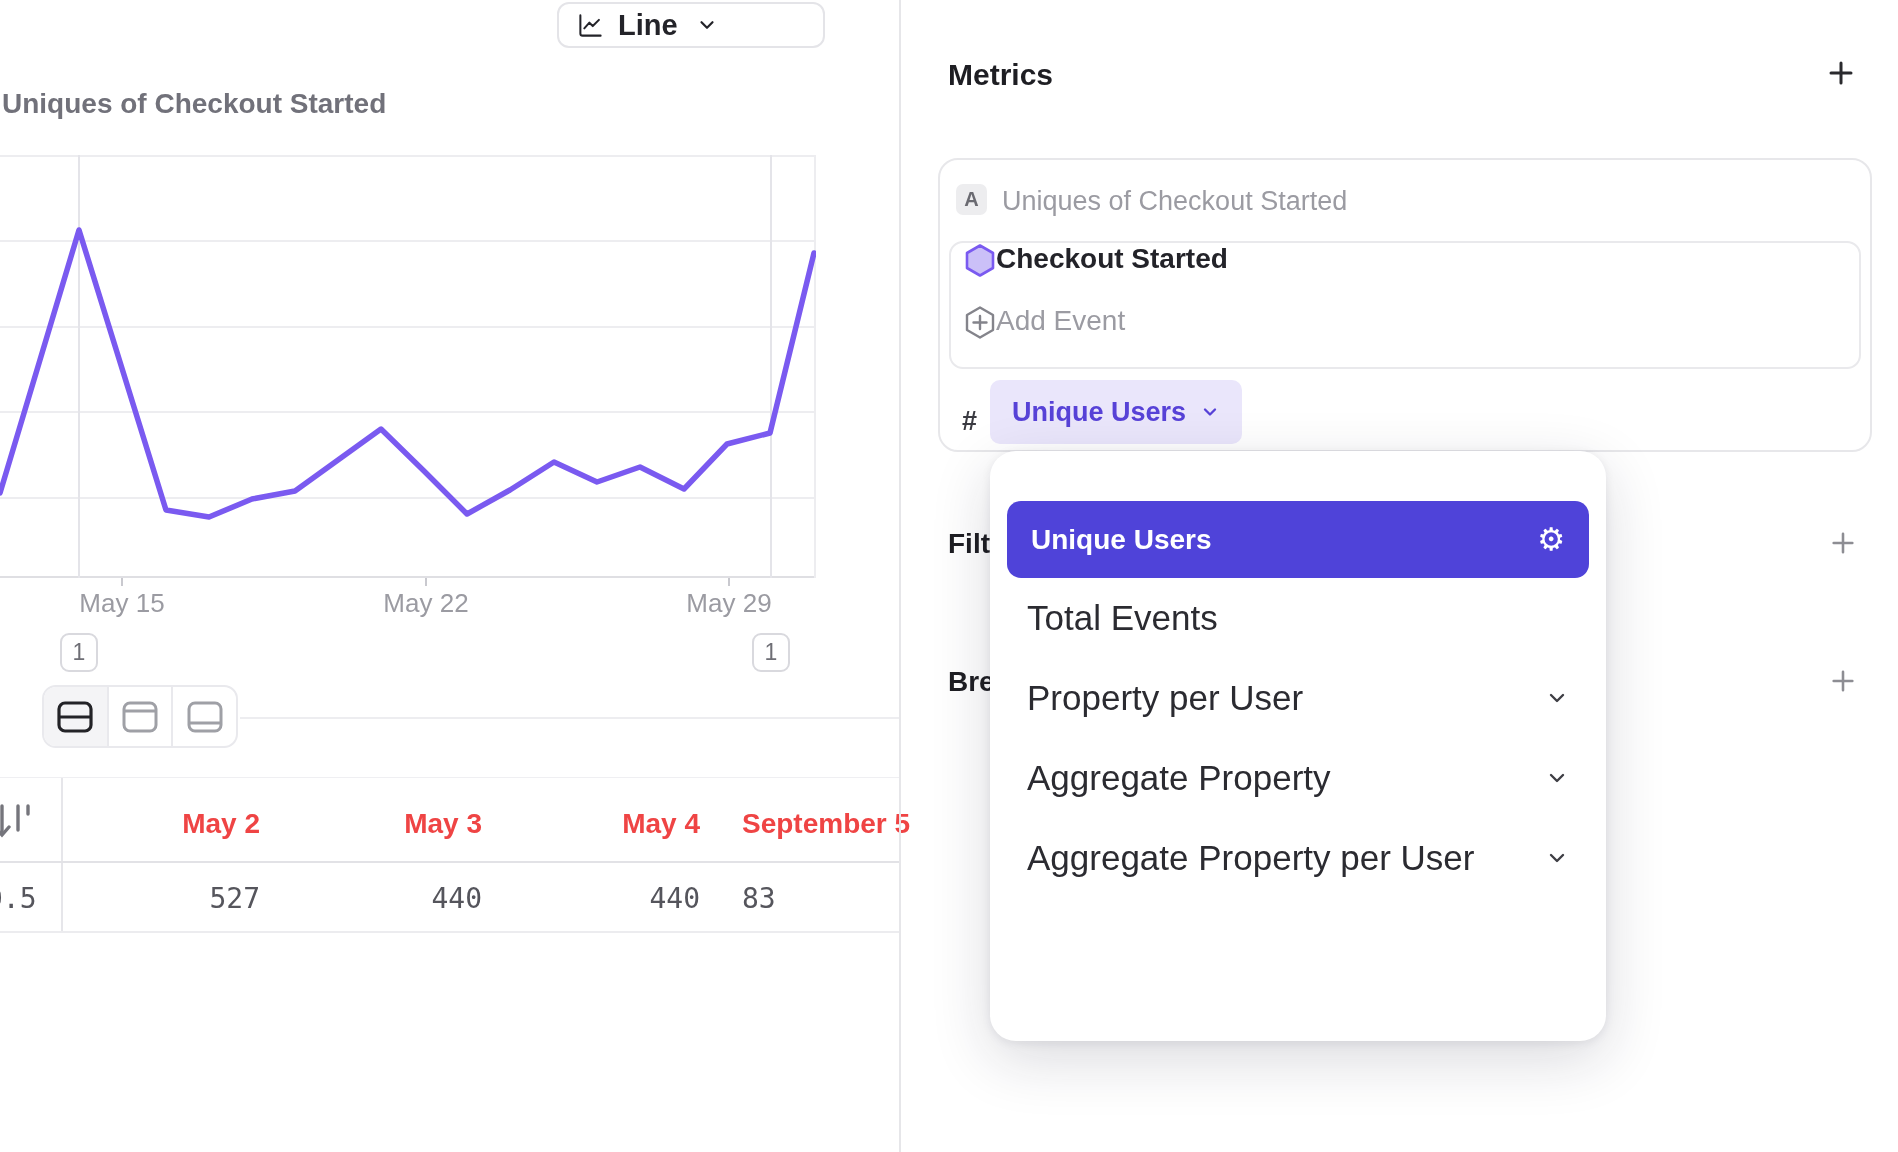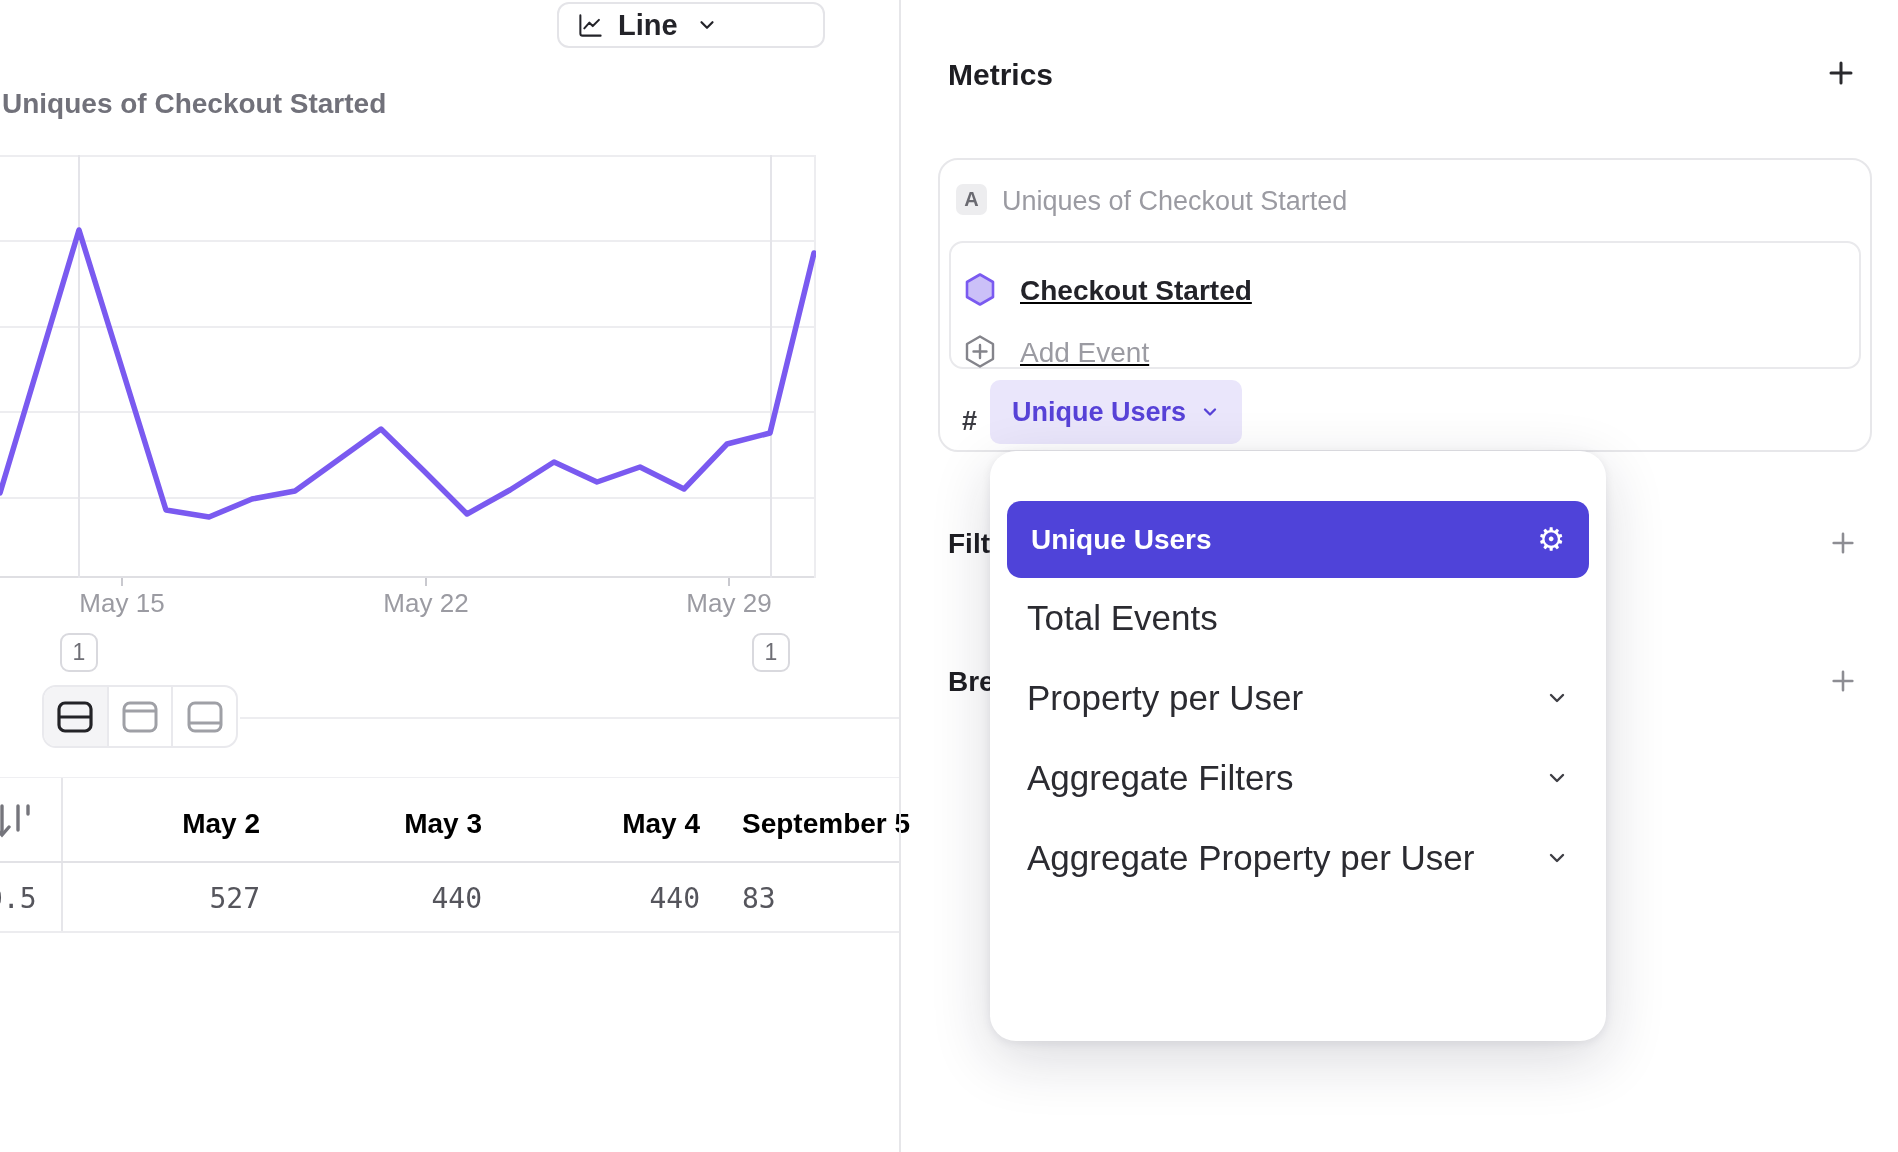--- a/index.html
+++ b/index.html
@@ -30,40 +30,40 @@
   .seg .cell{flex:1;display:flex;align-items:center;justify-content:center;}
   .seg .cell + .cell{border-left:2px solid #e9e9ed;}
   .seg .cell.sel{background:#f4f4f6;}
   .mid-divider{left:240px;top:717px;width:660px;height:2px;background:#ededf0;}
 
   
   .tbl-top{left:0;top:777px;width:900px;height:1px;background:#efeff2;}
   .tbl-colline{left:61px;top:778px;width:2px;height:154px;background:#e6e6ea;}
   .tbl-headline{left:0;top:861px;width:900px;height:2px;background:#e2e2e6;}
   .tbl-rowline{left:0;top:931px;width:900px;height:2px;background:#ececef;}
-  .th{top:808px;width:180px;text-align:right;font-size:28px;font-weight:700;color:#000000;}
+  .th{top:808px;width:180px;text-align:right;font-size:28px;font-weight:700;color:#ef4444;}
   .td{top:882px;width:180px;text-align:right;font-size:28px;color:#55555c;
       font-family:"DejaVu Sans Mono",monospace;}
   .td-first{left:-14px;top:882px;width:70px;text-align:left;font-size:28px;color:#55555c;
       font-family:"DejaVu Sans Mono",monospace;}
 
   
   .v-divider{left:899px;top:0;width:2px;height:1152px;background:#e6e6e9;}
   .rp-title{left:948px;top:58px;font-size:30px;font-weight:700;color:#1e1e23;}
   .plus-btn{width:34px;height:34px;display:flex;align-items:center;justify-content:center;cursor:pointer;}
 
   .metric-card{left:938px;top:158px;width:934px;height:294px;border:2px solid #e7e7ea;
     border-radius:20px;box-sizing:border-box;background:#fff;}
   .badge-a{position:absolute;left:16px;top:24px;width:31px;height:31px;background:#ededef;
     border-radius:7px;display:flex;align-items:center;justify-content:center;
     font-size:20px;font-weight:700;color:#6a6a71;}
   .metric-name{position:absolute;left:62px;top:26px;font-size:27px;font-weight:500;color:#9b9ba2;}
   .event-card{position:absolute;left:9px;top:81px;width:912px;height:128px;border:2px solid #e9e9ec;
     border-radius:14px;box-sizing:border-box;}
-  .ev-row{position:absolute;left:13px;height:64px;display:flex;align-items:flex-end;gap:24px;text-decoration:underline;}
+  .ev-row{position:absolute;left:13px;height:64px;display:flex;align-items:flex-start;}
   .ev-label{font-size:28px;font-weight:600;color:#232329;}
   .ev-add-label{font-size:28px;font-weight:500;color:#9b9ba2;}
   .hash{position:absolute;left:22px;top:246px;font-size:27px;font-weight:600;color:#3a3a41;}
   .measure-chip{position:absolute;left:50px;top:220px;height:64px;padding:0 22px;background:#eae6fb;
     border-radius:10px;display:flex;align-items:center;gap:14px;cursor:pointer;}
   .measure-chip .t{font-size:27px;font-weight:600;color:#5742d7;}
 
   .section-label{font-size:28px;font-weight:700;color:#1e1e23;}
 
   .popover{left:990px;top:451px;width:616px;height:590px;background:#fff;border-radius:26px;
@@ -247,21 +247,21 @@
   <div class="pop-item">
     <span class="t">Property per User</span>
     <span class="chev" style="display: inline-flex;">
       <svg width="24" height="24" viewBox="0 0 24 24" fill="none" stroke="#3f3f45" stroke-width="2.4" stroke-linecap="round" stroke-linejoin="round">
               <path d="M6 9l6 6 6-6"></path>
             </svg>
     </span>
   </div>
 
   <div class="pop-item">
-    <span class="t">Aggregate Filters</span>
+    <span class="t">Aggregate Property</span>
     <span class="chev" style="display: inline-flex;">
       <svg width="24" height="24" viewBox="0 0 24 24" fill="none" stroke="#3f3f45" stroke-width="2.4" stroke-linecap="round" stroke-linejoin="round">
               <path d="M6 9l6 6 6-6"></path>
             </svg>
     </span>
   </div>
 
   <div class="pop-item">
     <span class="t">Aggregate Property per User</span>
     <span class="chev" style="display: inline-flex;">

